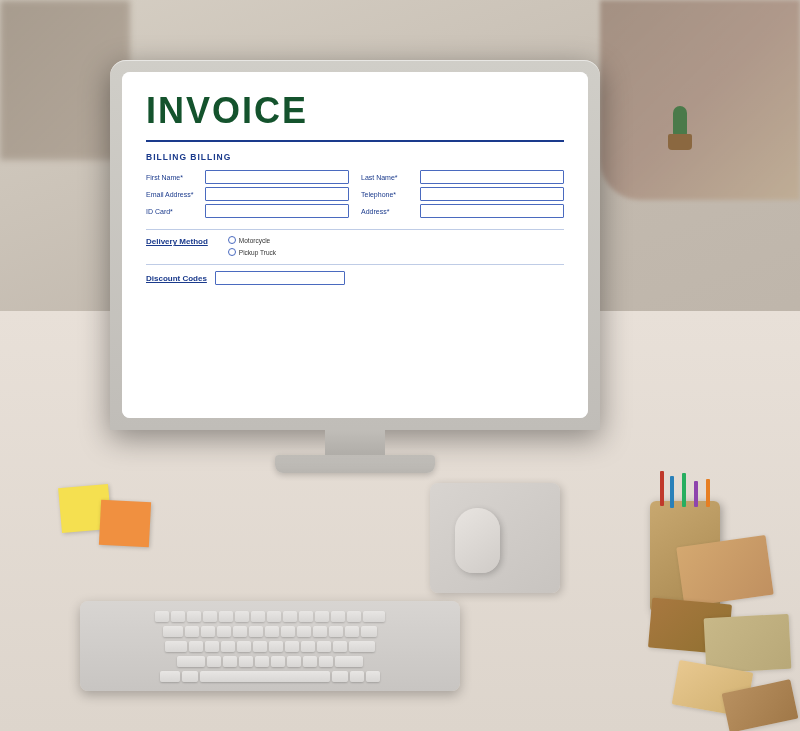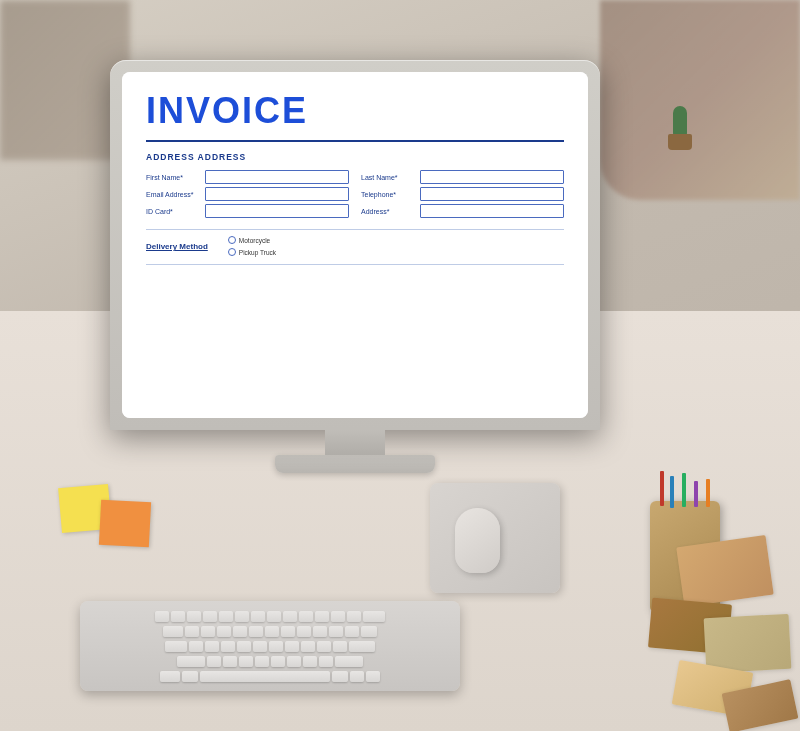--- a/index.html
+++ b/index.html
@@ -91,21 +91,21 @@
     
     .invoice-form {
       padding: 18px 24px 16px 24px;
       background: white;
       height: 100%;
     }
 
     .invoice-title {
       font-size: 36px;
       font-weight: 900;
-      color: #1d4ed8;
+      color: #14532d;
       letter-spacing: 2px;
       margin-bottom: 8px;
     }
 
     .invoice-divider {
       height: 2px;
       background: #1a3a8c;
       margin-bottom: 10px;
     }
 
@@ -156,21 +156,21 @@
     .methods-row {
       display: flex;
       gap: 0;
       align-items: flex-start;
       margin-bottom: 8px;
     }
 
     .method-section {
       flex: 1;
       display: flex;
-      align-items: center;
+      align-items: flex-start;
       gap: 20px;
     }
 
     .method-label {
       font-size: 8px;
       color: #1a3a8c;
       font-weight: bold;
       text-decoration: underline;
       white-space: nowrap;
       margin-top: 1px;
@@ -387,21 +387,21 @@
 
   <div class="monitor">
     <div class="monitor-body">
       <div class="monitor-screen">
 
         <div class="invoice-form">
 
           <div class="invoice-title">INVOICE</div>
           <div class="invoice-divider"></div>
 
-          <div class="billing-header">ADDRESS ADDRESS</div>
+          <div class="billing-header">BILLING BILLING</div>
 
           <div class="form-grid">
 
             <div>
               <div class="form-row">
                 <span class="form-label">First Name*</span>
                 <div class="form-input"></div>
               </div>
               <div class="form-row">
                 <span class="form-label">Email Address*</span>
@@ -444,20 +444,24 @@
                   <div class="radio-circle"></div>
                   <span class="radio-text">Pickup Truck</span>
                 </div>
               </div>
             </div>
 
           </div>
 
           <div class="form-divider-thin"></div>
 
+          <div class="discount-row">
+            <span class="discount-label">Discount Codes</span>
+            <div class="discount-input"></div>
+          </div>
 
         </div>
       </div>
     </div>
     <div class="monitor-neck"></div>
     <div class="monitor-base"></div>
   </div>
 
   <div class="mousepad"></div>
 

